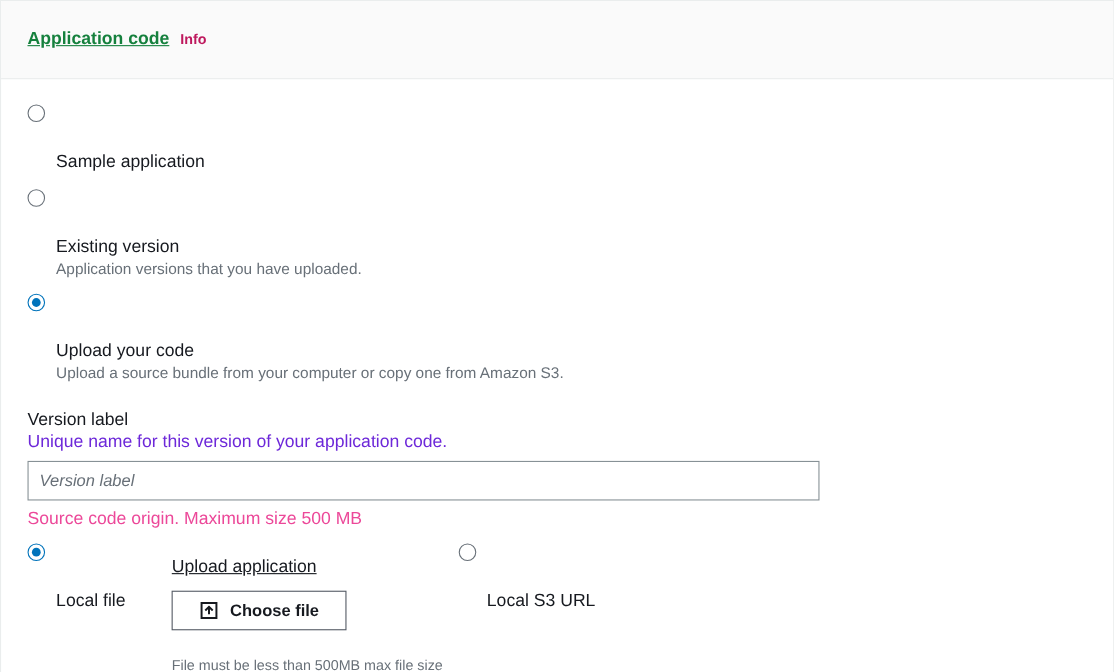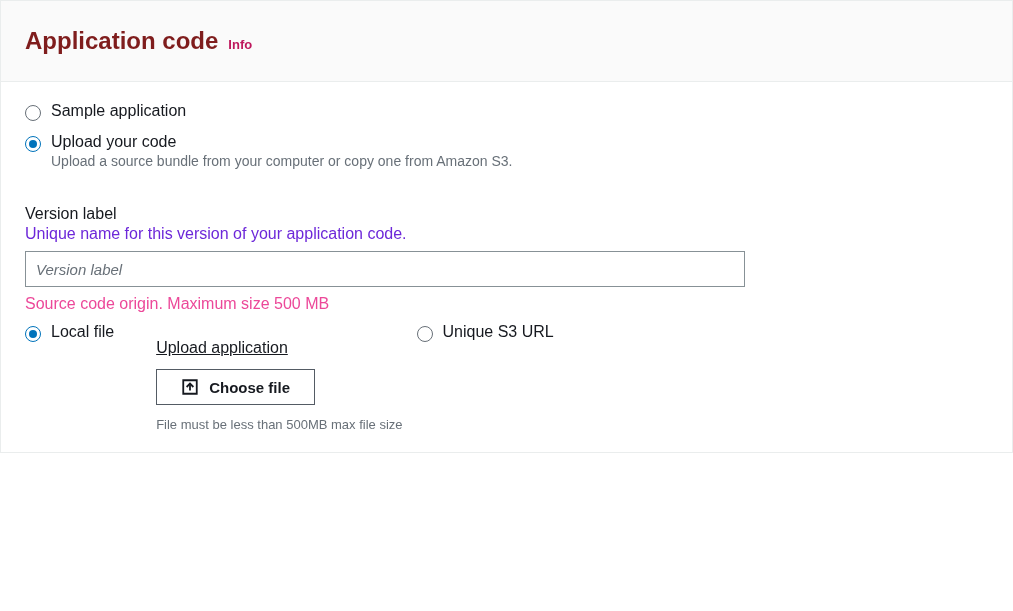--- a/index.html
+++ b/index.html
@@ -20,23 +20,24 @@
     }
     .panel-header {
       background: #fafafa;
       border-bottom: 1px solid #eaeded;
       padding: 26px 24px;
       display: flex;
       align-items: baseline;
       gap: 10px;
     }
     .panel-header h2 {
-      font-size: 24px;
+      font-size: 16px;
       font-weight: 700;
-      color: #7f1d1d;
+      color: #15803d;
+      text-decoration: underline;
     }
     .info-link {
       font-size: 13px;
       color: #be185d;
       font-weight: 600;
       cursor: pointer;
     }
     .panel-body {
       padding: 20px 24px;
     }
@@ -69,34 +70,35 @@
     .radio-circle.selected::after {
       content: "";
       width: 8px;
       height: 8px;
       background: #0073bb;
       border-radius: 50%;
     }
     .radio-texts {
       display: flex;
       flex-direction: column;
+      margin-top: 47px;
     }
     .radio-label {
       font-size: 16px;
       color: #16191f;
       font-weight: 400;
       cursor: pointer;
     }
     .radio-desc {
       font-size: 14px;
       color: #687078;
       margin-top: 2px;
     }
     .field-block {
-      margin-top: 36px;
+      margin-top: 26px;
     }
     .field-label {
       font-size: 16px;
       color: #16191f;
     }
     .field-desc {
       font-size: 16px;
       color: #6d28d9;
       margin-top: 2px;
     }
@@ -148,21 +150,21 @@
       cursor: pointer;
       font-family: inherit;
     }
     .choose-btn svg {
       width: 18px;
       height: 18px;
     }
     .hint {
       font-size: 13px;
       color: #687078;
-      margin-top: 12px;
+      margin-top: 24px;
     }
   </style>
 </head>
 <body>
 
 <div class="panel">
   <div class="panel-header">
     <h2>Application code</h2>
     <span class="info-link">Info</span>
   </div>
@@ -170,20 +172,27 @@
 
     <div class="radio-group">
 
       <div class="radio-item">
         <span class="radio-circle"></span>
         <div class="radio-texts">
           <span class="radio-label">Sample application</span>
         </div>
       </div>
 
+      <div class="radio-item">
+        <span class="radio-circle"></span>
+        <div class="radio-texts">
+          <span class="radio-label">Existing version</span>
+          <span class="radio-desc">Application versions that you have uploaded.</span>
+        </div>
+      </div>
 
       <div class="radio-item">
         <span class="radio-circle selected"></span>
         <div class="radio-texts">
           <span class="radio-label">Upload your code</span>
           <span class="radio-desc">Upload a source bundle from your computer or copy one from Amazon S3.</span>
         </div>
       </div>
 
     </div>
@@ -213,20 +222,20 @@
             <path d="M5 8 L8 5 L11 8"></path>
           </svg>
           <span>Choose file</span>
         </button>
         <div class="hint">File must be less than 500MB max file size</div>
       </div>
 
       <div class="radio-item">
         <span class="radio-circle"></span>
         <div class="radio-texts">
-          <span class="radio-label">Unique S3 URL</span>
+          <span class="radio-label">Local S3 URL</span>
         </div>
       </div>
 
     </div>
 
   </div>
 </div>
 
 </body></html>

